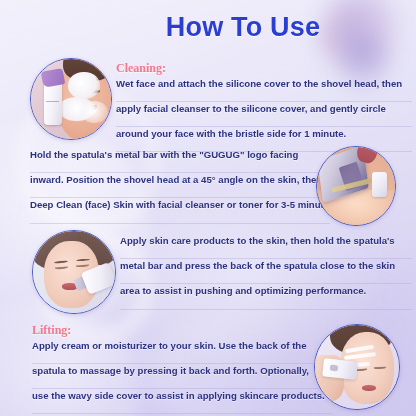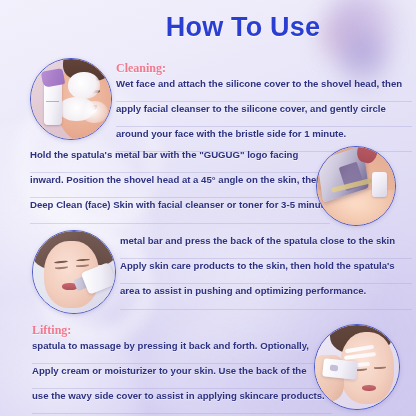--- a/index.html
+++ b/index.html
@@ -509,22 +509,22 @@
       <div class="p2-blade-dark"></div>
       <div class="p2-blade-edge"></div>
       <div class="p2-pad"></div>
       <div class="p2-finger"></div>
     </div>
   </div>
 
   <div class="section" id="sec-ionminus">
     <div class="sec-text">
       <div class="sec-body">
+        <span class="ln">Apply skin care products to the skin, then hold the spatula's</span>
         <span class="ln">metal bar and press the back of the spatula close to the skin</span>
-        <span class="ln">Apply skin care products to the skin, then hold the spatula's</span>
         <span class="ln">area to assist in pushing and optimizing performance.</span>
       </div>
     </div>
   </div>
   <div class="photo" id="photo-ionminus">
     <div class="ph-inner">
       <div class="p3-bg"></div>
       <div class="p3-hair"></div>
       <div class="p3-hair2"></div>
       <div class="p3-face"></div>
@@ -535,22 +535,22 @@
       <div class="p3-lips"></div>
       <div class="p3-device-head"></div>
       <div class="p3-device"></div>
     </div>
   </div>
 
   <div class="section" id="sec-lifting">
     <div class="sec-text">
       <div class="sec-heading">Lifting:</div>
       <div class="sec-body">
+        <span class="ln">Apply cream or moisturizer to your skin. Use the back of the</span>
         <span class="ln">spatula to massage by pressing it back and forth. Optionally,</span>
-        <span class="ln">Apply cream or moisturizer to your skin. Use the back of the</span>
         <span class="ln">use the wavy side cover to assist in applying skincare products.</span>
       </div>
     </div>
   </div>
   <div class="photo" id="photo-lifting">
     <div class="ph-inner">
       <div class="p4-bg"></div>
       <div class="p4-hair"></div>
       <div class="p4-face"></div>
       <div class="p4-cream c1"></div>

